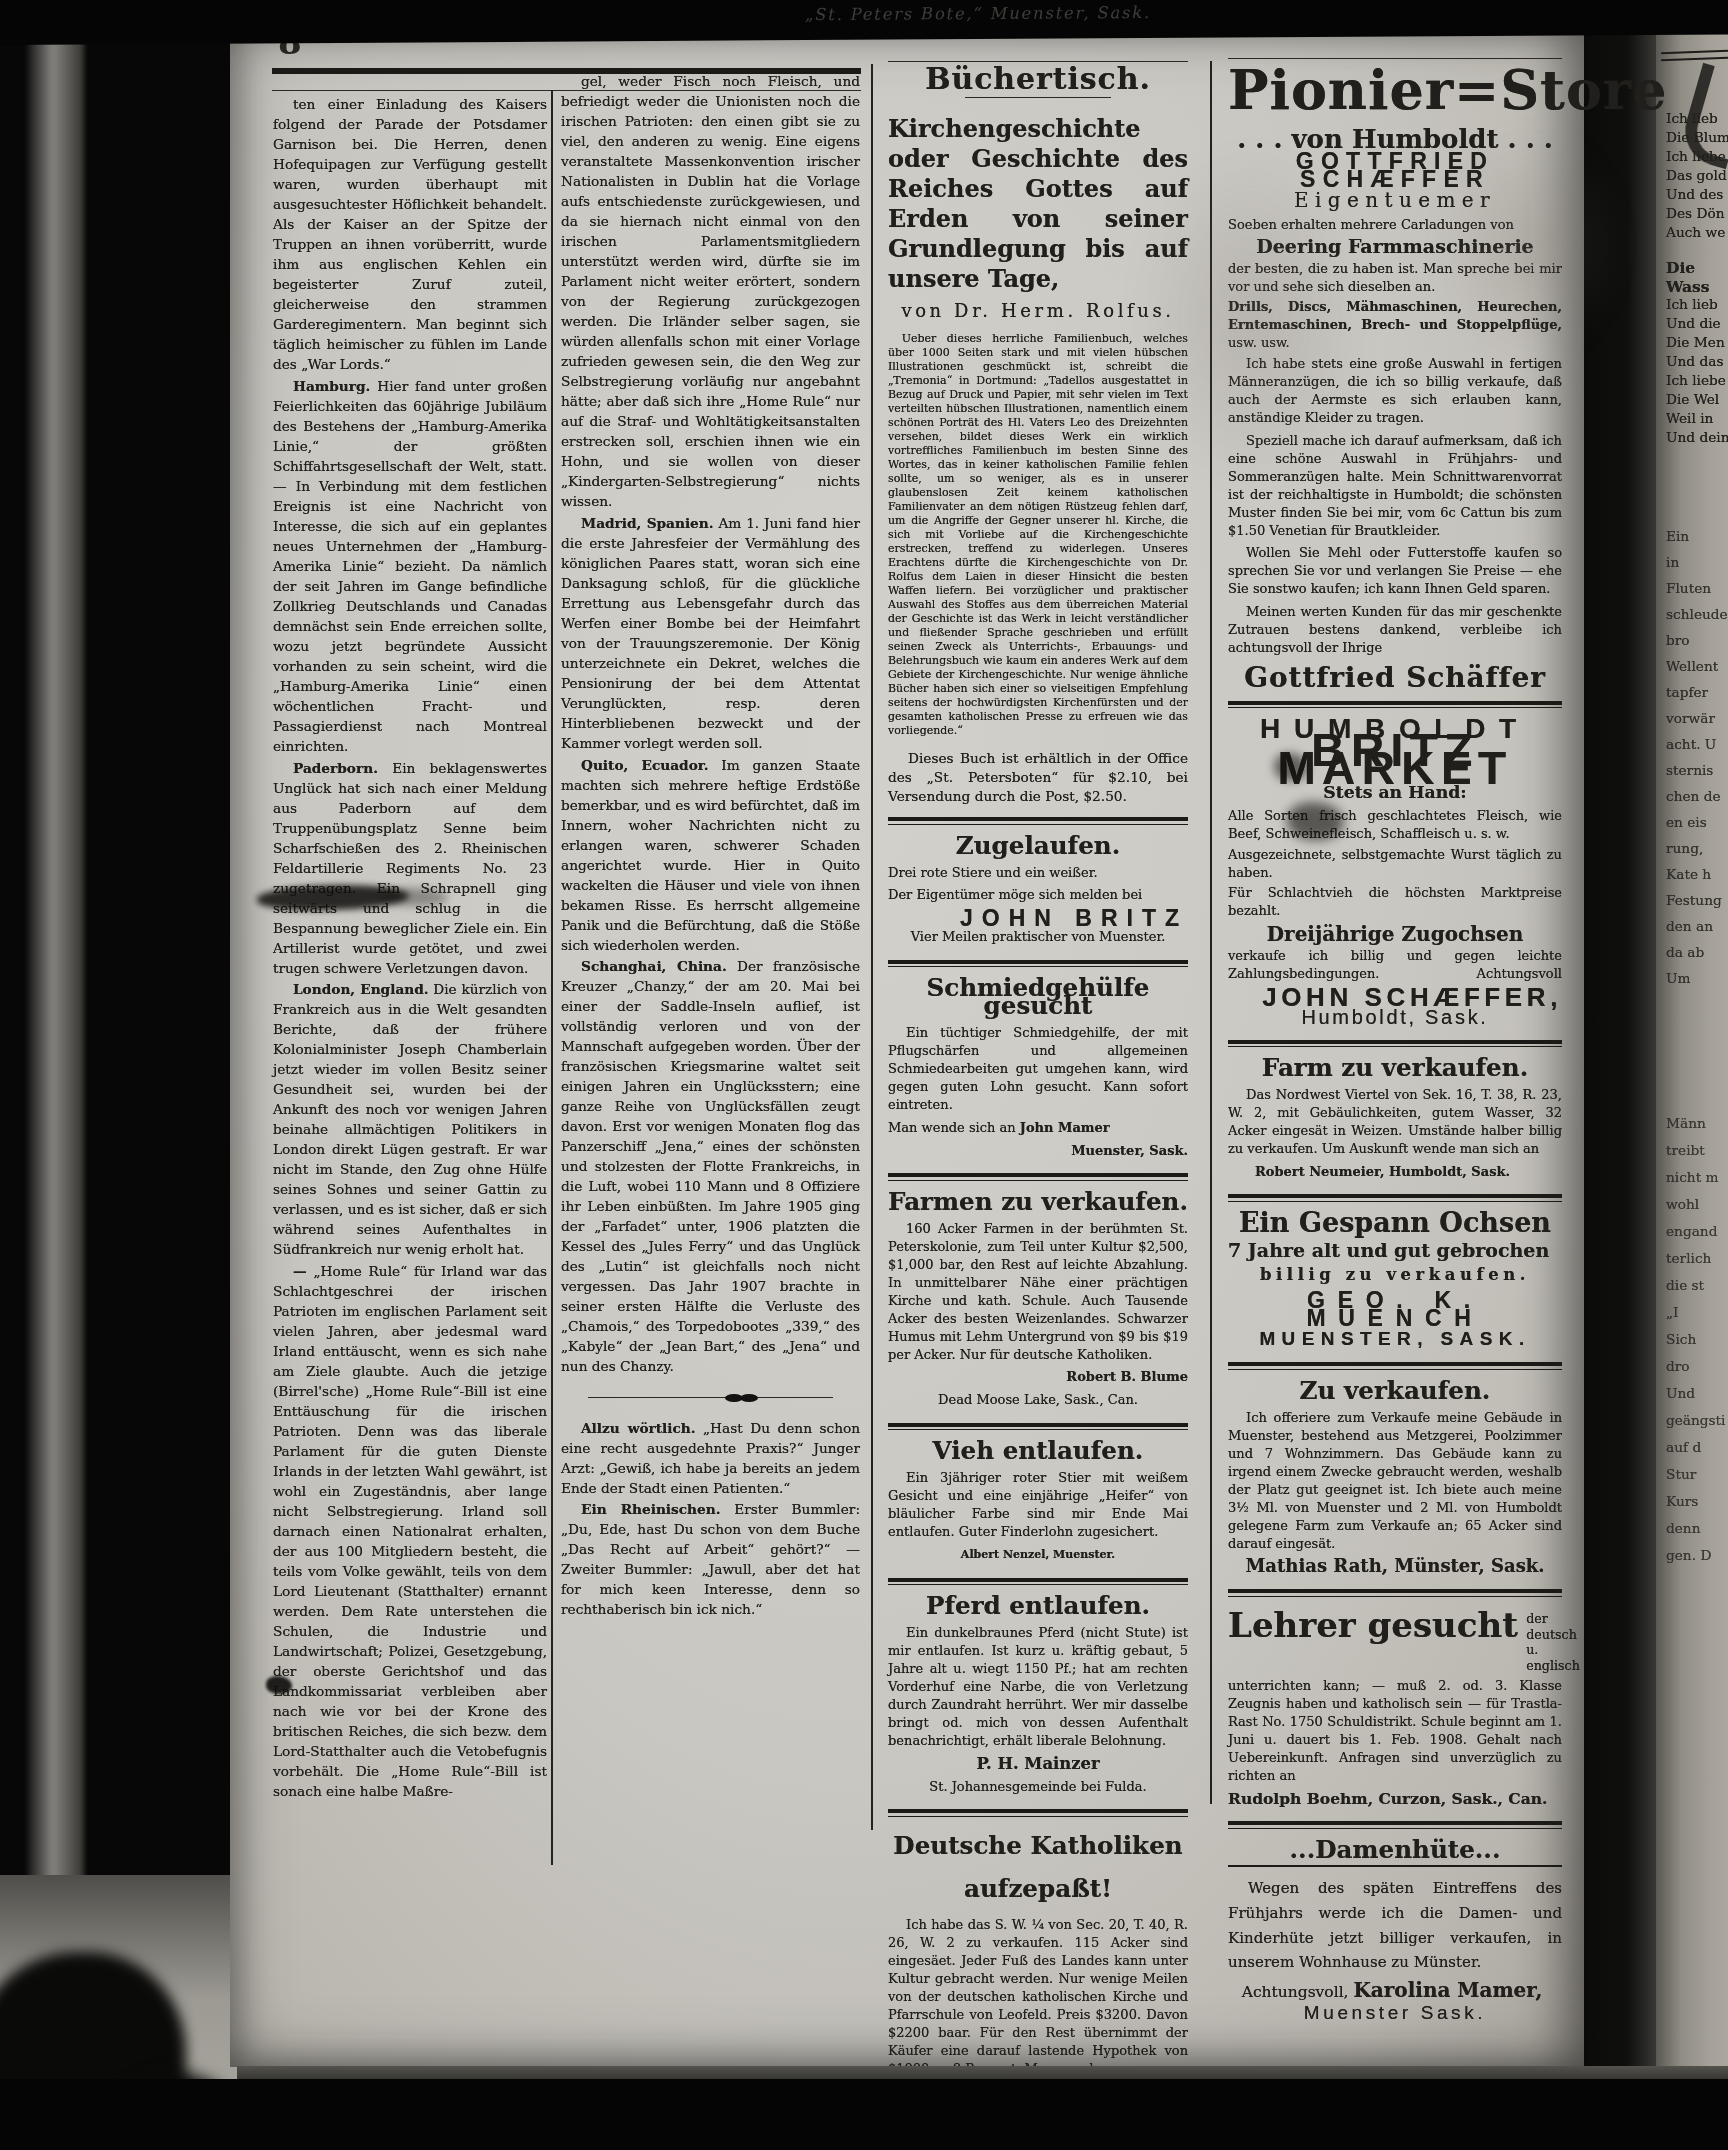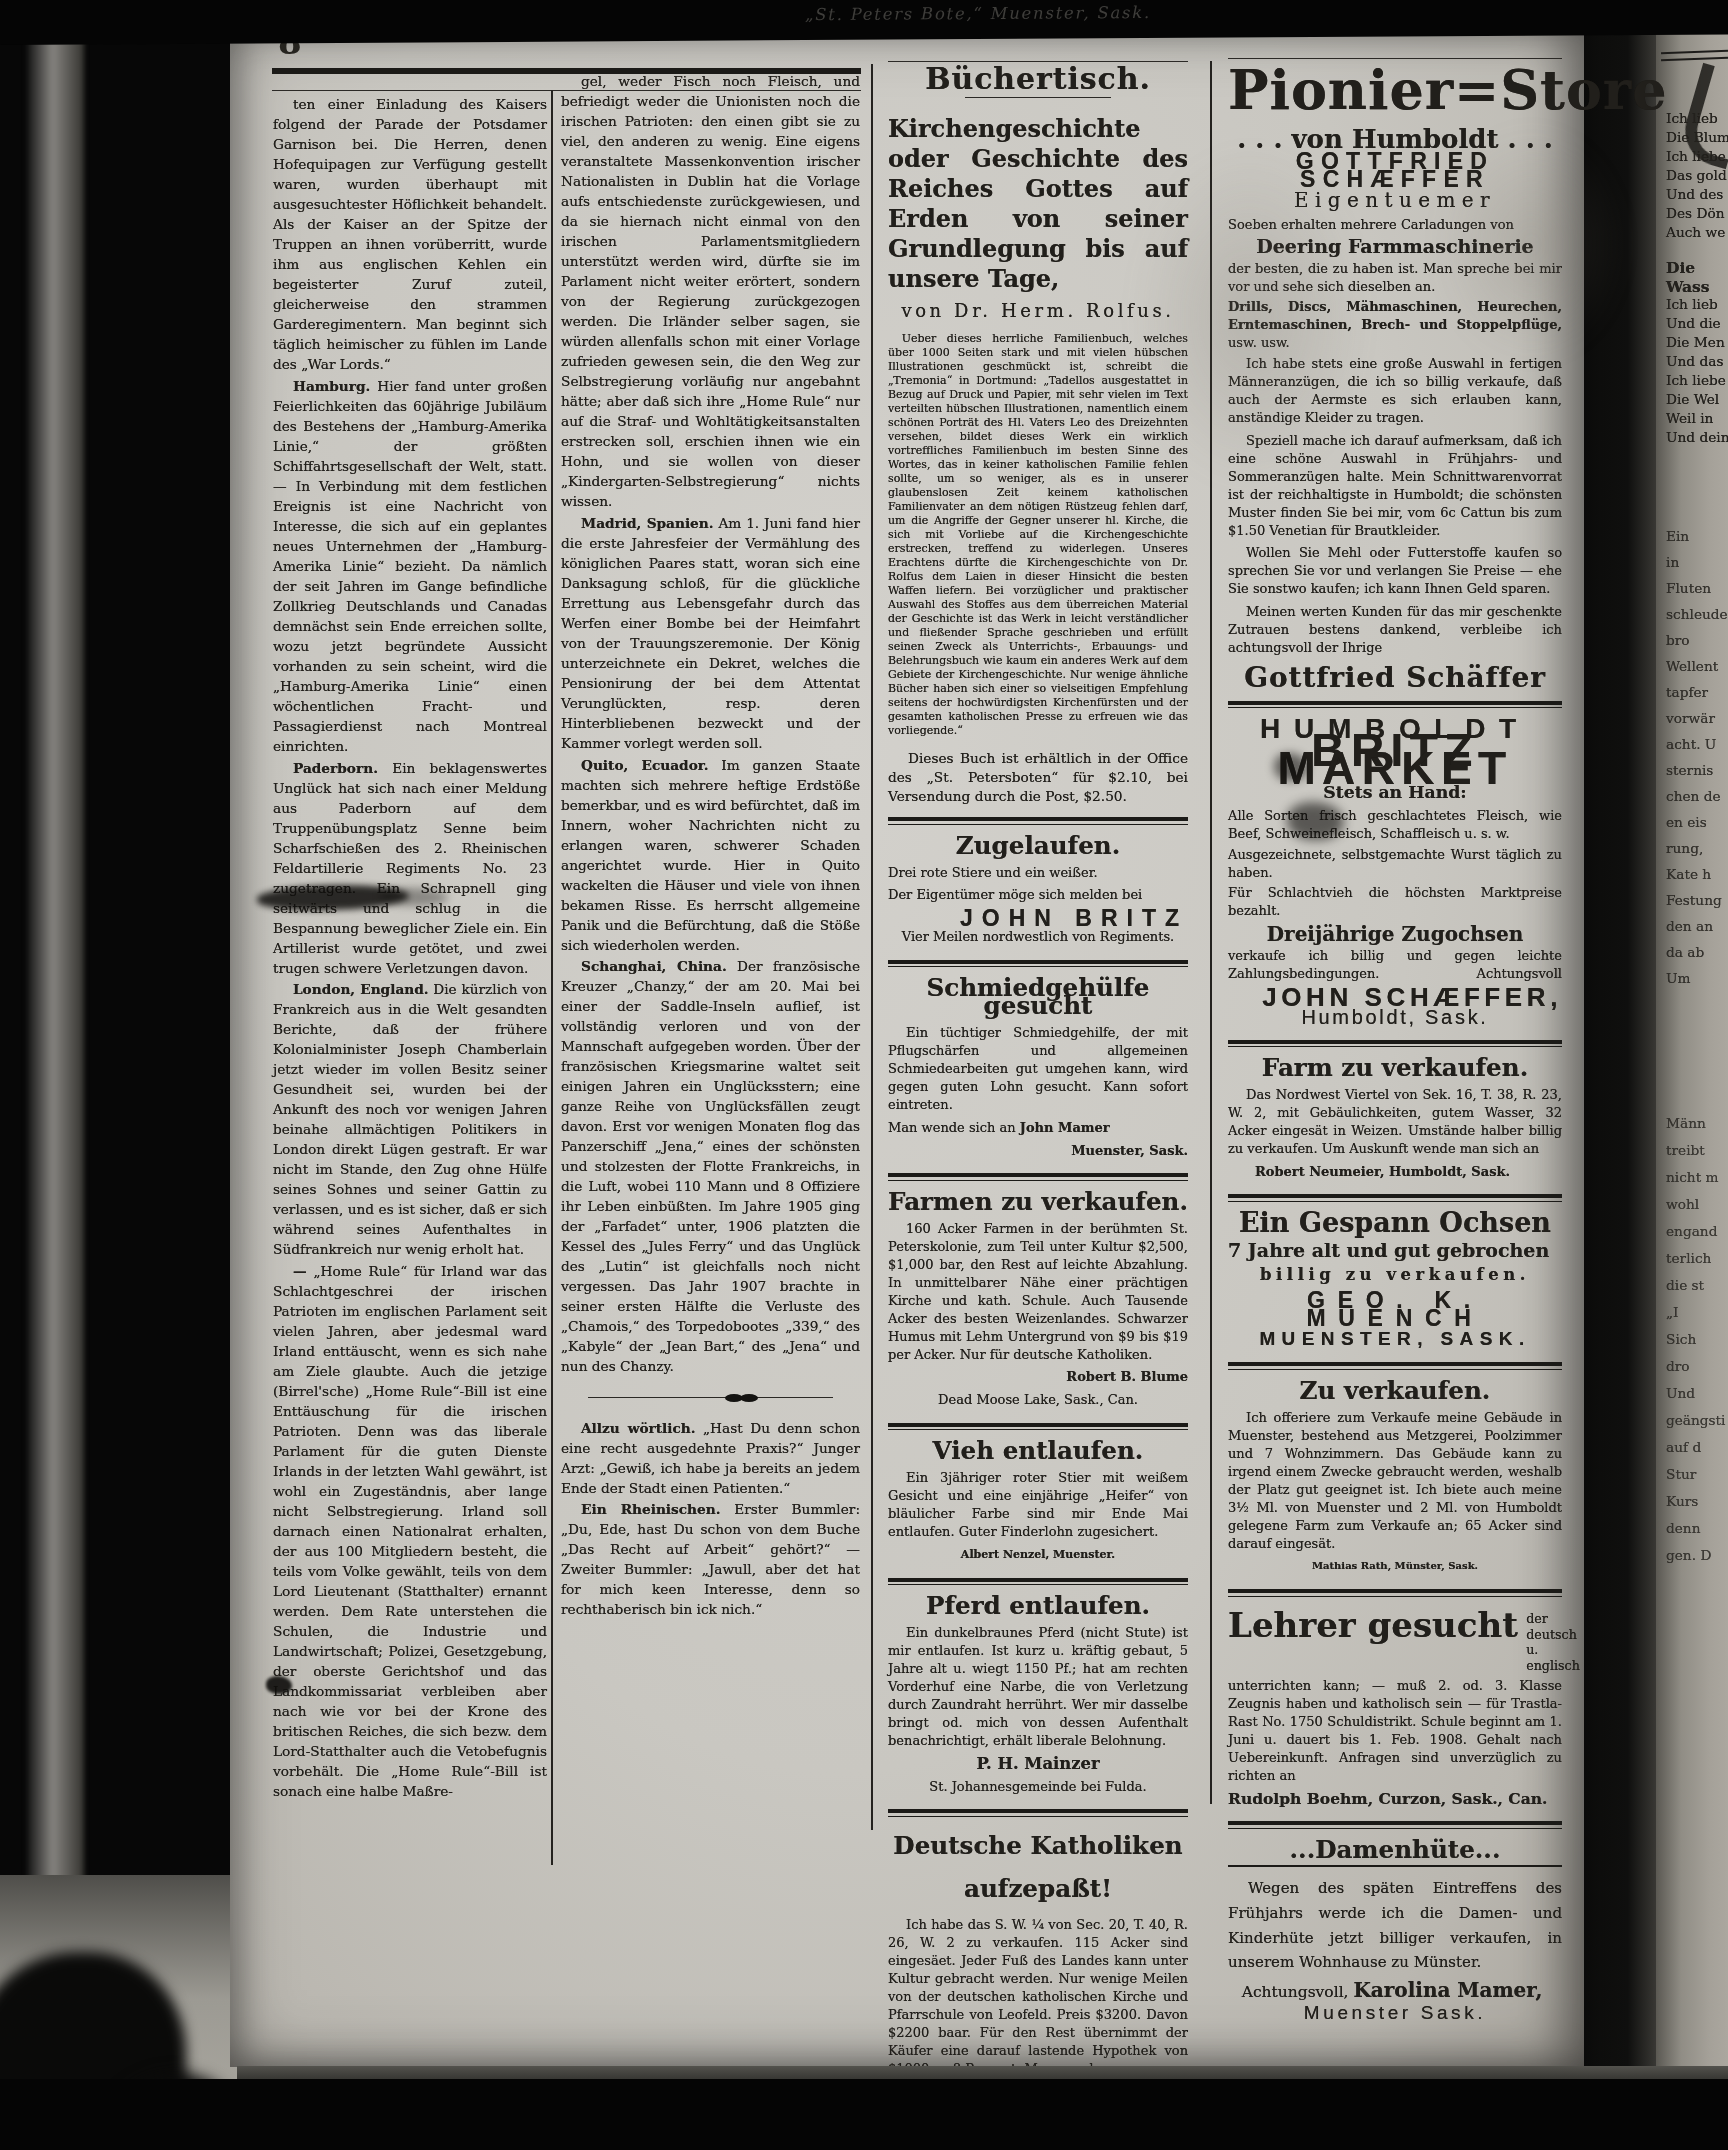--- a/index.html
+++ b/index.html
@@ -182,21 +182,21 @@
     <div class="book-byline">von Dr. Herm. Rolfus.</div>
     <p class="review">Ueber dieses herrliche Familienbuch, welches über 1000 Seiten stark und mit vielen hübschen Illustrationen geschmückt ist, schreibt die „Tremonia“ in Dortmund: „Tadellos ausgestattet in Bezug auf Druck und Papier, mit sehr vielen im Text verteilten hübschen Illustrationen, namentlich einem schönen Porträt des Hl. Vaters Leo des Dreizehnten versehen, bildet dieses Werk ein wirklich vortreffliches Familienbuch im besten Sinne des Wortes, das in keiner katholischen Familie fehlen sollte, um so weniger, als es in unserer glaubenslosen Zeit keinem katholischen Familienvater an dem nötigen Rüstzeug fehlen darf, um die Angriffe der Gegner unserer hl. Kirche, die sich mit Vorliebe auf die Kirchengeschichte erstrecken, treffend zu widerlegen. Unseres Erachtens dürfte die Kirchengeschichte von Dr. Rolfus dem Laien in dieser Hinsicht die besten Waffen liefern. Bei vorzüglicher und praktischer Auswahl des Stoffes aus dem überreichen Material der Geschichte ist das Werk in leicht verständlicher und fließender Sprache geschrieben und erfüllt seinen Zweck als Unterrichts-, Erbauungs- und Belehrungsbuch wie kaum ein anderes Werk auf dem Gebiete der Kirchengeschichte. Nur wenige ähnliche Bücher haben sich einer so vielseitigen Empfehlung seitens der hochwürdigsten Kirchenfürsten und der gesamten katholischen Presse zu erfreuen wie das vorliegende.“</p>
     <p class="avail">Dieses Buch ist erhältlich in der Office des „St. Petersboten“ für $2.10, bei Versendung durch die Post, $2.50.</p>
 
     <div class="rule2"></div>
     <div class="ad">
       <h3>Zugelaufen.</h3>
       <p class="ad-line">Drei rote Stiere und ein weißer.</p>
       <p class="ad-line">Der Eigentümer möge sich melden bei</p>
       <div class="sans-name">JOHN BRITZ</div>
-      <p class="ad-center">Vier Meilen nordwestlich von Regiments.</p>
+      <p class="ad-center">Vier Meilen praktischer von Muenster.</p>
     </div>
 
     <div class="rule2"></div>
     <div class="ad">
       <h3>Schmiedgehülfe gesucht</h3>
       <p class="ad-body">Ein tüchtiger Schmiedgehilfe, der mit Pflugschärfen und allgemeinen Schmiedearbeiten gut umgehen kann, wird gegen guten Lohn gesucht. Kann sofort eintreten.</p>
       <p class="ad-line"><span>Man wende sich an </span><b>John Mamer</b></p>
       <p class="ad-right">Muenster, Sask.</p>
     </div>
 
@@ -277,21 +277,21 @@
       <p class="gesp-l1">7 Jahre alt und gut gebrochen</p>
       <p class="gesp-l2">billig zu verkaufen.</p>
       <div class="geo">GEO. K. MUENCH</div>
       <div class="geo2">MUENSTER, SASK.</div>
     </div>
 
     <div class="rule2"></div>
     <div class="ad">
       <h3 class="c4-h">Zu verkaufen.</h3>
       <p class="ad-body">Ich offeriere zum Verkaufe meine Gebäude in Muenster, bestehend aus Metzgerei, Poolzimmer und 7 Wohnzimmern. Das Gebäude kann zu irgend einem Zwecke gebraucht werden, weshalb der Platz gut geeignet ist. Ich biete auch meine 3½ Ml. von Muenster und 2 Ml. von Humboldt gelegene Farm zum Verkaufe an; 65 Acker sind darauf eingesät.</p>
-      <p class="ad-center" style="font-weight:bold;font-size:10px;">Mathias Rath, Münster, Sask.</p>
+      <p class="ad-center" style="font-weight:bold;font-size:18px;">Mathias Rath, Münster, Sask.</p>
     </div>
 
     <div class="rule2"></div>
     <div class="ad">
       <div class="lehrer-head">
         <b>Lehrer gesucht</b>
         <span class="lehrer-side">der deutsch u. englisch</span>
       </div>
       <p class="ad-body" style="text-indent:0;">unterrichten kann; — muß 2. od. 3. Klasse Zeugnis haben und katholisch sein — für Trastla-Rast No. 1750 Schuldistrikt. Schule beginnt am 1. Juni u. dauert bis 1. Feb. 1908. Gehalt nach Uebereinkunft. Anfragen sind unverzüglich zu richten an</p>
       <p class="ad-line" style="font-weight:bold;font-size:15.5px;">Rudolph Boehm, Curzon, Sask., Can.</p>

